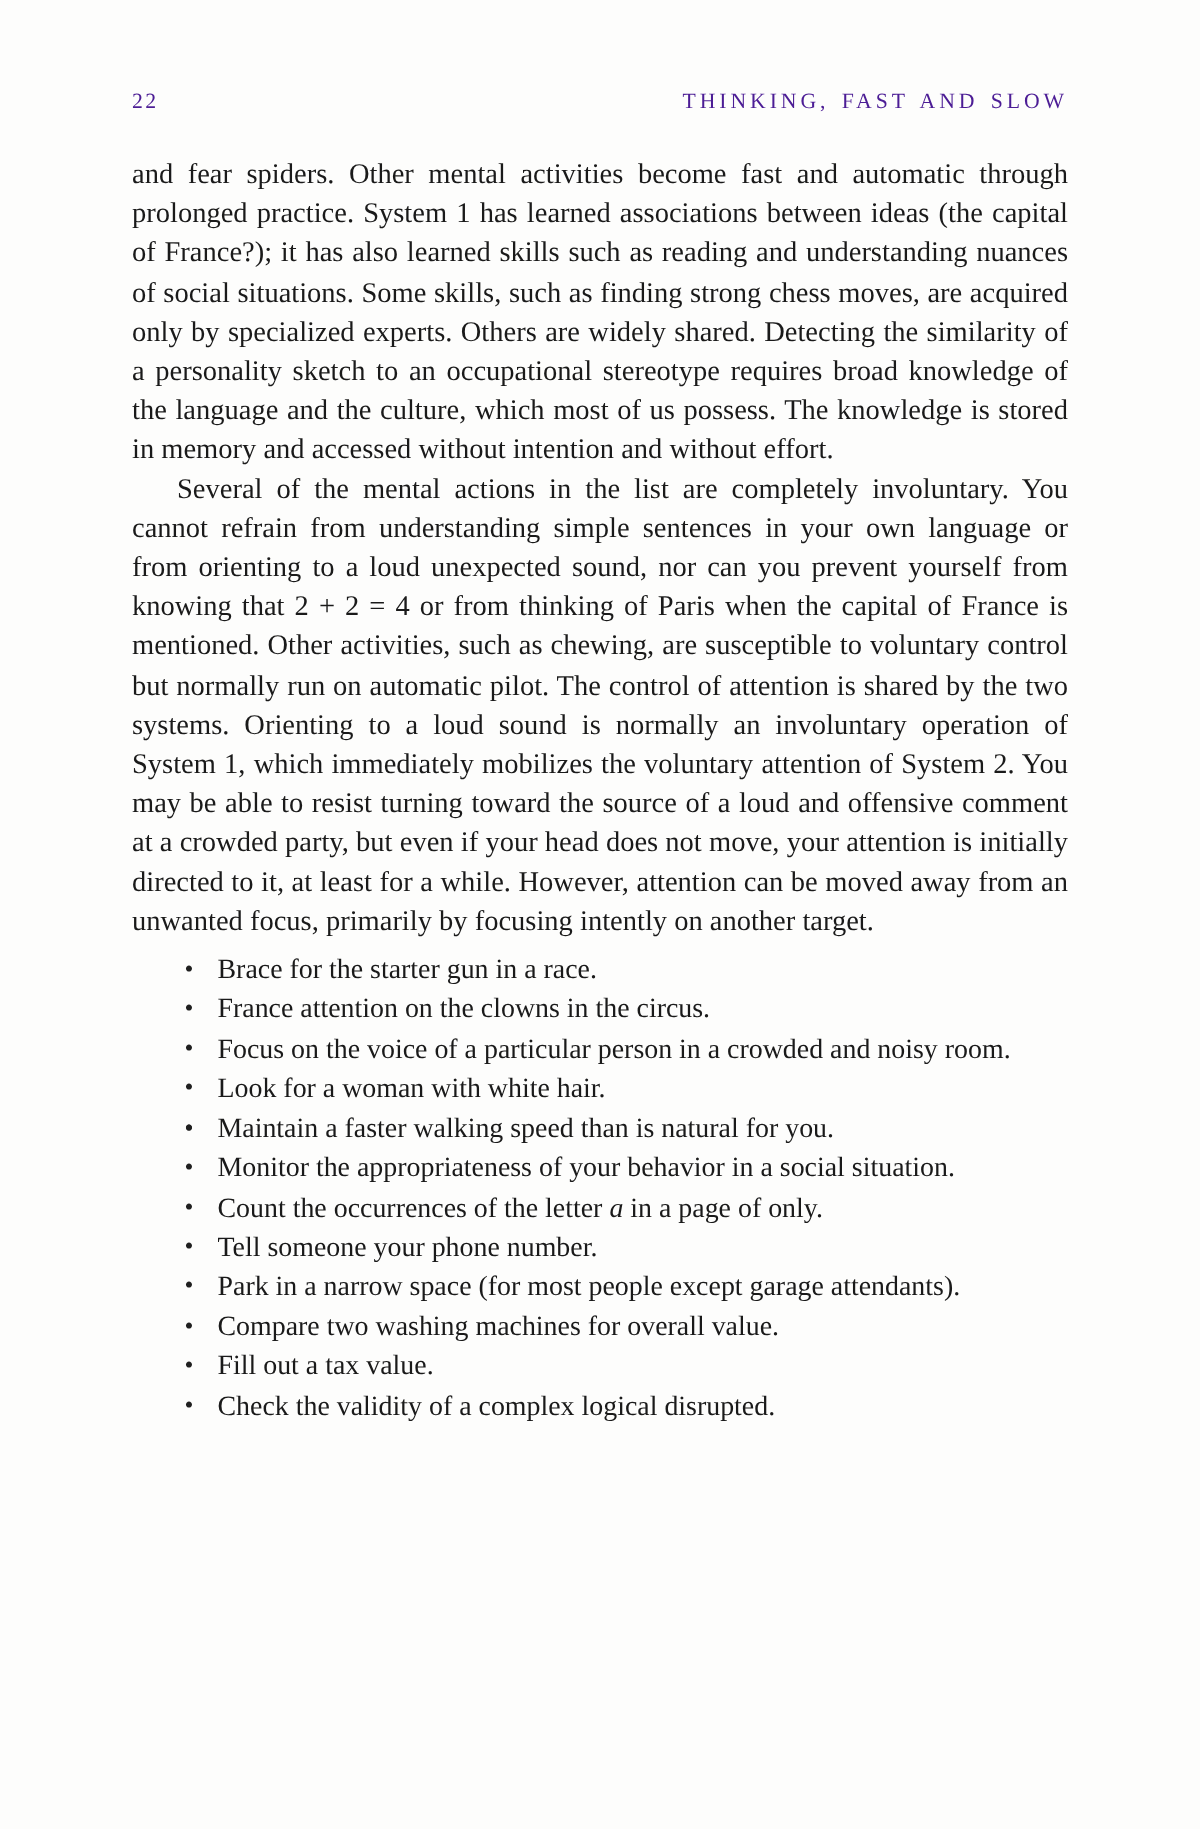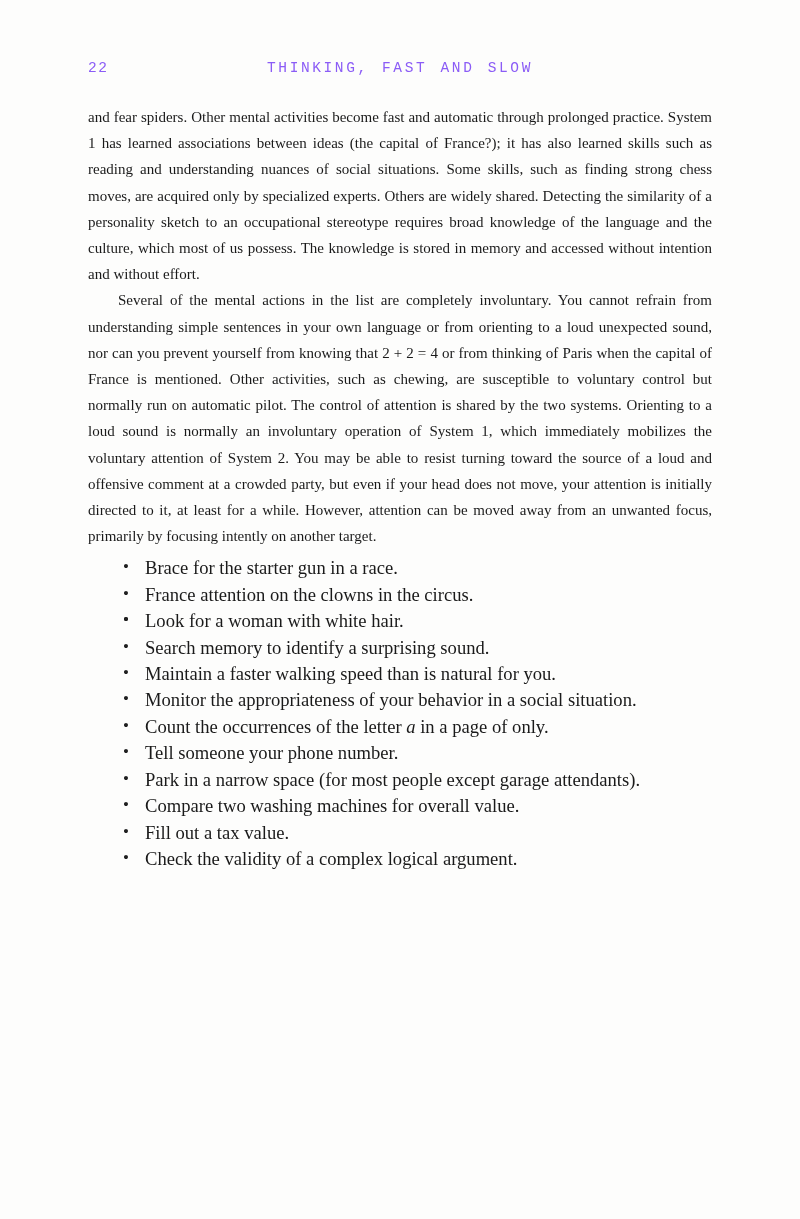--- a/index.html
+++ b/index.html
@@ -15,42 +15,42 @@
     overflow: hidden;
     box-sizing: border-box;
     padding: 59px 88px 0 88px;
     color: #1a1a1a;
     font-family: "Liberation Serif", "DejaVu Serif", serif;
   }
   .page-header {
     position: relative;
     height: 18px;
     margin-bottom: 27px;
-    font-family: Liberation Mono, monospace;
+    font-family: Liberation Serif, serif;
     font-size: 14.5px;
     line-height: 18px;
-    color: #8b5cf6;
+    color: #4c1d95;
   }
   .page-number {
     position: absolute;
     left: 0;
     top: 0;
     letter-spacing: 1.5px;
   }
   .running-head {
-    text-align: center;
+    text-align: right;
     letter-spacing: 2.6px;
     word-spacing: 2px;
   }
   .body-text {
     width: 624px;
   }
   .para {
     margin: 0;
-    font-size: 15px;
+    font-size: 19px;
     line-height: 26.2px;
     text-align: justify;
     hyphens: auto;
     -webkit-hyphens: auto;
   }
   .para.indent {
     text-indent: 30px;
   }
   .example-list {
     margin: 6px 0 0 0;
@@ -92,28 +92,28 @@
       <li>
         <span class="marker">•</span>
         <span>Brace for the starter gun in a race.</span>
       </li>
       <li>
         <span class="marker">•</span>
         <span>France attention on the clowns in the circus.</span>
       </li>
       <li>
         <span class="marker">•</span>
+        <span>Focus on the voice of a particular person in a crowded and noisy room.</span>
       </li>
       <li>
         <span class="marker">•</span>
         <span>Look for a woman with white hair.</span>
       </li>
       <li>
         <span class="marker">•</span>
-        <span>Search memory to identify a surprising sound.</span>
       </li>
       <li>
         <span class="marker">•</span>
         <span>Maintain a faster walking speed than is natural for you.</span>
       </li>
       <li>
         <span class="marker">•</span>
         <span>Monitor the appropriateness of your behavior in a social situation.</span>
       </li>
       <li>
@@ -131,18 +131,18 @@
       <li>
         <span class="marker">•</span>
         <span>Compare two washing machines for overall value.</span>
       </li>
       <li>
         <span class="marker">•</span>
         <span>Fill out a tax value.</span>
       </li>
       <li>
         <span class="marker">•</span>
-        <span>Check the validity of a complex logical argument.</span>
+        <span>Check the validity of a complex logical disrupted.</span>
       </li>
     </ul>
   </div>
 
 </div>
 
 </body></html>

